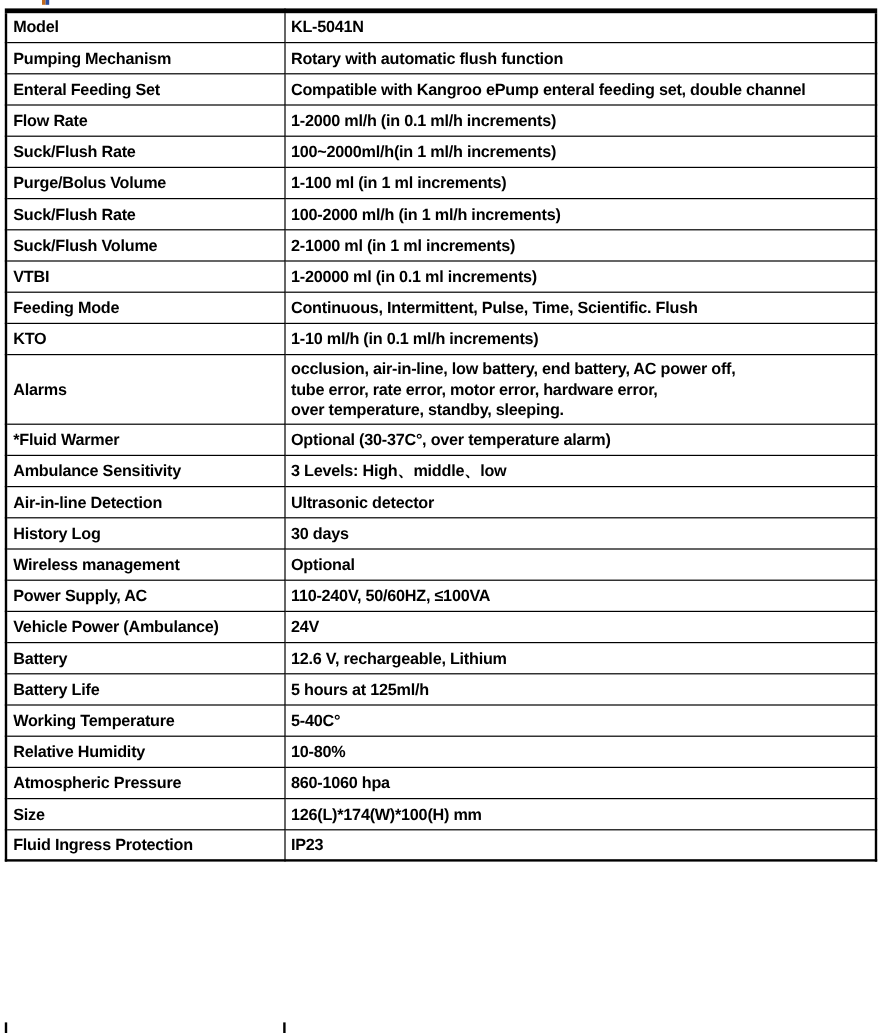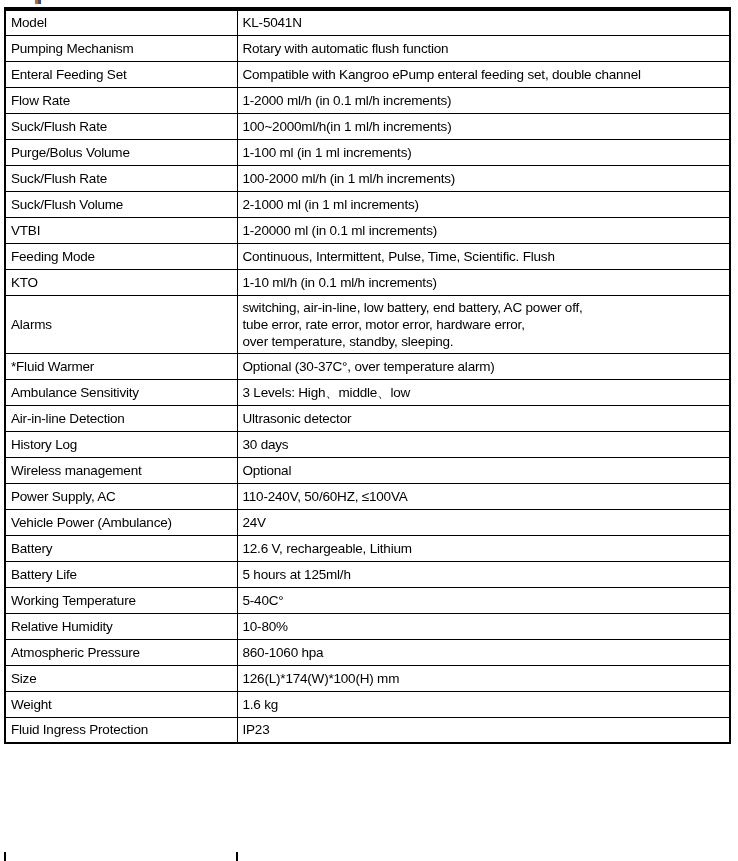--- a/index.html
+++ b/index.html
@@ -37,20 +37,21 @@
   table.spec-table col.c-label { width: 232px; }
   table.spec-table td {
     border: 1.5px solid #000;
     font-size: 13.5px;
     line-height: 17px;
     color: #000;
     padding: 3px 5px 3px 5px;
     vertical-align: middle;
     letter-spacing: -0.2px;
     overflow: hidden;
+    font-weight: bold;
   }
   table.spec-table tr { height: 26px; }
   td.value-cell { white-space: pre-line; margin-left: 16px; }
 
   
   .bottom-stub {
     position: absolute;
     top: 852px;
     width: 2px;
     height: 9px;
@@ -110,21 +111,21 @@
       <tr>
         <td class="label-cell">Feeding Mode</td>
         <td class="value-cell">Continuous, Intermittent, Pulse, Time, Scientific. Flush</td>
       </tr>
       <tr>
         <td class="label-cell">KTO</td>
         <td class="value-cell">1-10 ml/h (in 0.1 ml/h increments)</td>
       </tr>
       <tr>
         <td class="label-cell">Alarms</td>
-        <td class="value-cell">switching,  air-in-line, low battery, end battery, AC power off,
+        <td class="value-cell">occlusion,  air-in-line, low battery, end battery, AC power off,
 tube error, rate error, motor error, hardware error,
 over temperature, standby, sleeping.</td>
       </tr>
       <tr>
         <td class="label-cell">*Fluid Warmer</td>
         <td class="value-cell">Optional (30-37C°, over temperature alarm)</td>
       </tr>
       <tr>
         <td class="label-cell">Ambulance Sensitivity</td>
         <td class="value-cell">3 Levels: High、middle、low</td>
@@ -167,24 +168,20 @@
       </tr>
       <tr>
         <td class="label-cell">Atmospheric Pressure</td>
         <td class="value-cell">860-1060 hpa</td>
       </tr>
       <tr>
         <td class="label-cell">Size</td>
         <td class="value-cell">126(L)*174(W)*100(H) mm</td>
       </tr>
       <tr>
-        <td class="label-cell">Weight</td>
-        <td class="value-cell">1.6 kg</td>
-      </tr>
-      <tr>
         <td class="label-cell">Fluid Ingress Protection</td>
         <td class="value-cell">IP23</td>
       </tr>
     </tbody>
 </table>
 
 <div class="bottom-stub stub-left"></div>
 <div class="bottom-stub stub-divider"></div>
 
 </body></html>

